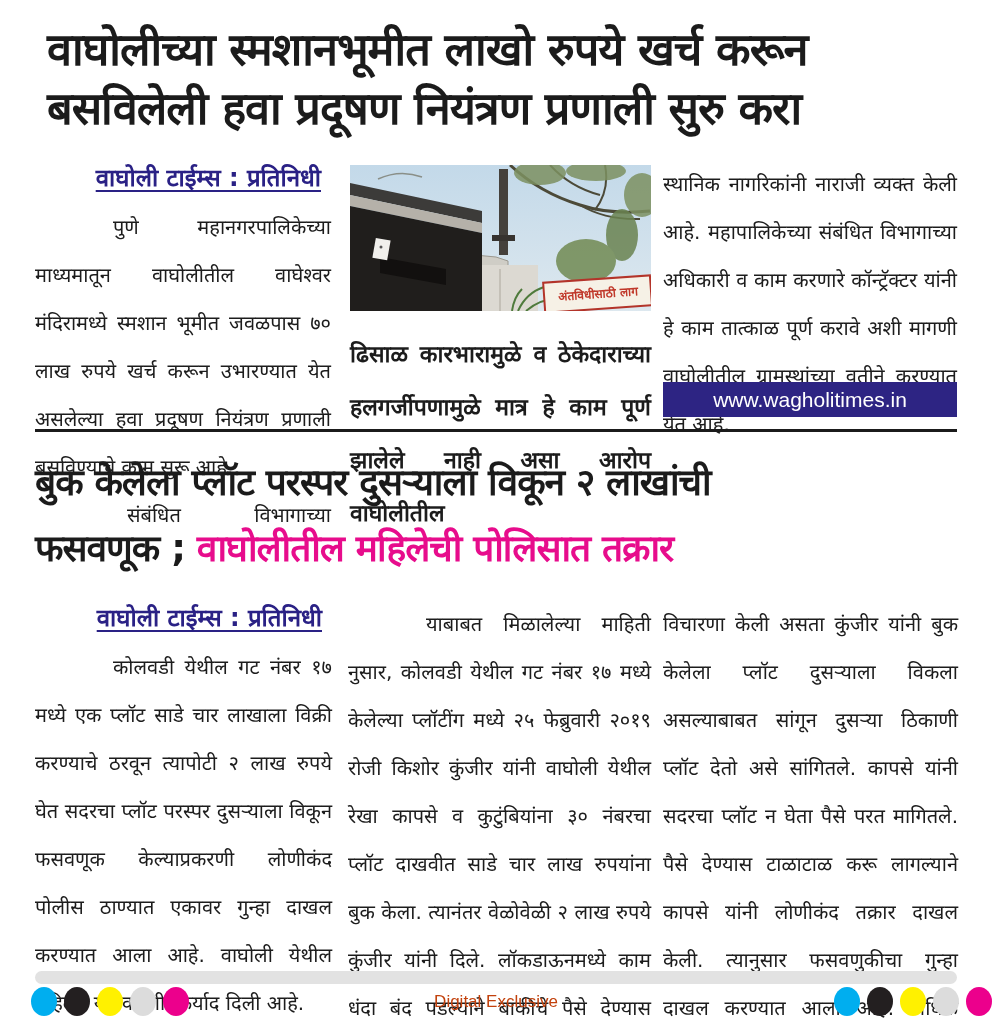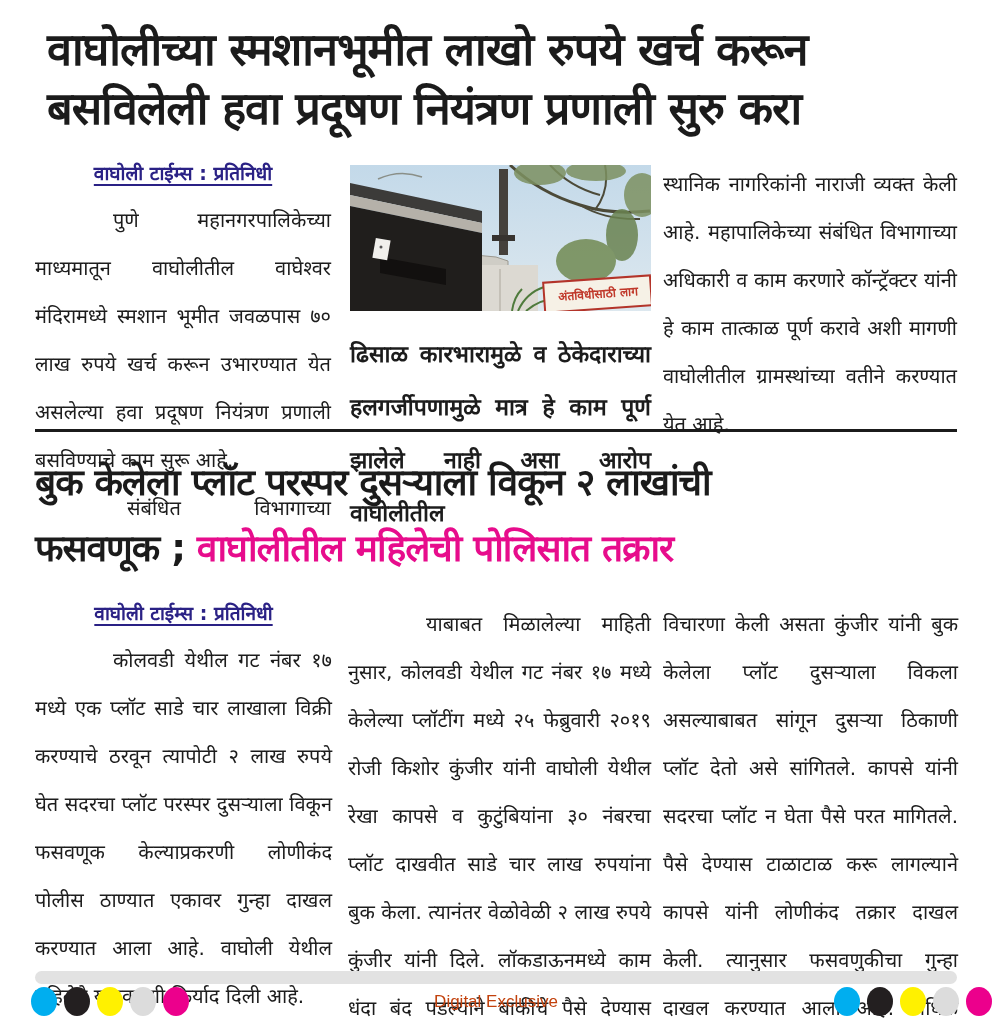--- a/index.html
+++ b/index.html
@@ -26,21 +26,21 @@
   .headline2 .hl-line{display:block;white-space:nowrap;}
   
   .col{position:absolute;text-align:justify;}
   .a1c1{left:35px;top:160px;width:296px;}
   .a1c2{left:350px;top:165px;width:301px;}
   .a1c3{left:663px;top:160px;width:294px;}
   .a2c1{left:35px;top:600px;width:297px;}
   .a2c2{left:348px;top:600px;width:303px;}
   .a2c3{left:663px;top:600px;width:295px;}
   .byline{
-    text-align:center;font-weight:bold;font-size:19px;
+    text-align:right;font-weight:bold;font-size:24px;
     text-decoration:underline;text-decoration-thickness:2px;text-underline-offset:4px;
     margin:0 10px 10px 10px;
   }
   .body-p{
     font-size:20px;line-height:48px;margin:0;
     text-align:justify;
   }
   .indent{text-indent:78px;}
   .spread{text-align:justify;text-align-last:justify;text-indent:92px;}
   
@@ -146,20 +146,21 @@
       <g transform="rotate(-4 248 128)">
         <rect x="194" y="114" width="107" height="30" fill="#f6f1e6" stroke="#b3342a" stroke-width="2"></rect>
         <text x="248" y="133" text-anchor="middle" font-size="12" font-weight="bold" font-family="DejaVu Sans, sans-serif" fill="#C0392B">अंतविधीसाठी लाग</text>
       </g>
     </svg>
     <figcaption class="caption">ढिसाळ कारभारामुळे व ठेकेदाराच्या हलगर्जीपणामुळे मात्र हे काम पूर्ण झालेले नाही असा आरोप वाघोलीतील</figcaption>
   </figure>
 
   <div class="col a1c3">
     <p class="body-p">स्थानिक नागरिकांनी नाराजी व्यक्त केली आहे. महापालिकेच्या संबंधित विभागाच्या अधिकारी व काम करणारे कॉन्ट्रॅक्टर यांनी हे काम तात्काळ पूर्ण करावे अशी मागणी वाघोलीतील ग्रामस्थांच्या वतीने करण्यात येत आहे.</p>
+    <div class="site-banner" style="background-color: rgb(45, 36, 131);">www.wagholitimes.in</div>
   </div>
 
   <div class="separator"></div>
 
   <h2 class="headline2" style="color: rgb(27, 27, 27);">
     <span class="hl-line">बुक केलेला प्लॉट परस्पर दुसऱ्याला विकून २ लाखांची</span>
     <span class="hl-line">
       <span>फसवणूक ;</span>
       <span style="color: rgb(231, 12, 140);">वाघोलीतील महिलेची पोलिसात तक्रार</span>
     </span>

